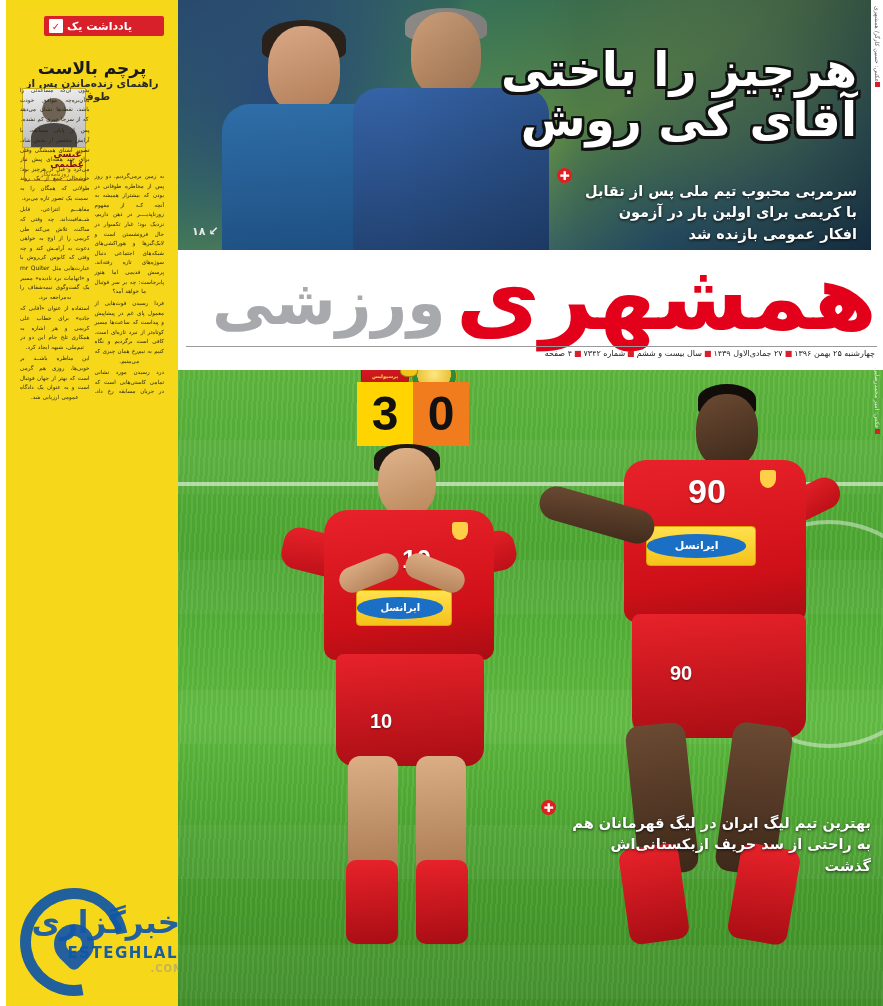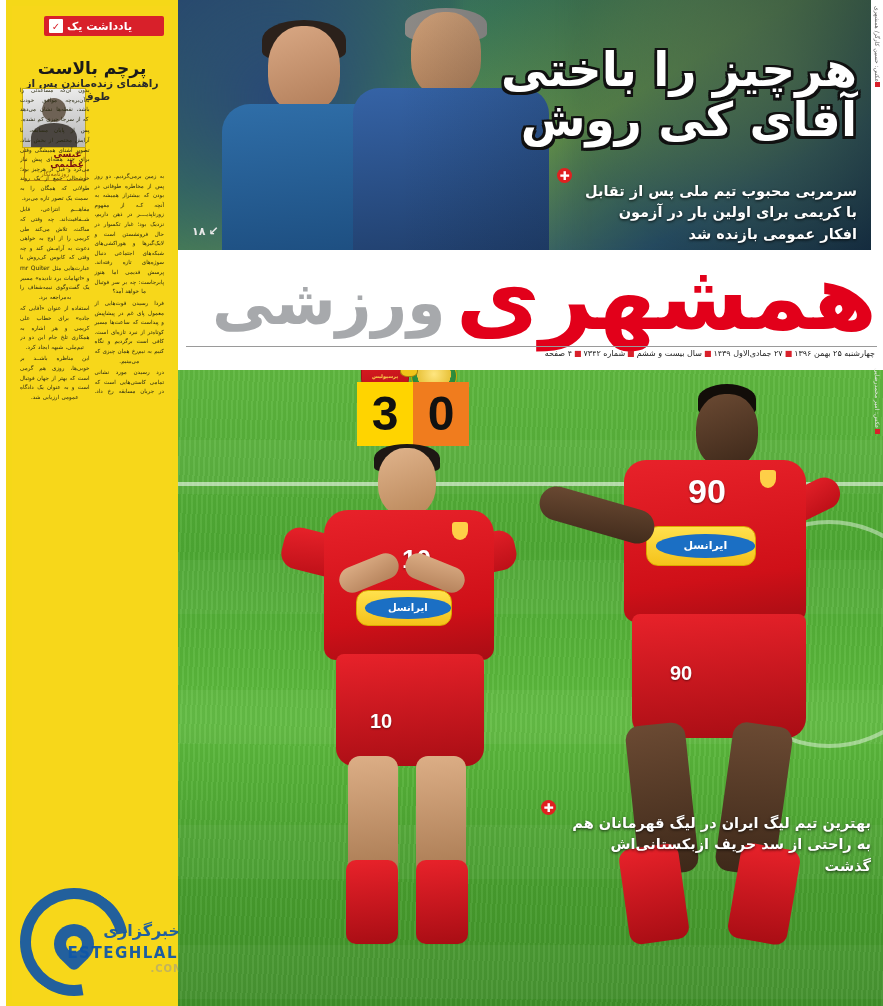--- a/index.html
+++ b/index.html
@@ -99,21 +99,21 @@
     background:rgba(16,86,168,.92);
     border-radius:50% 50% 50% 6px;
     transform:rotate(-45deg);
   }
   .wm-pin::after{
     content:"";position:absolute;left:12px;top:12px;width:16px;height:16px;
     background:#f7d71a;border-radius:50%;
   }
   .wm-word{
     position:absolute;right:6px;bottom:58px;
-    font-size:16px;font-weight:bold;color:rgba(16,86,168,.92);
+    font-size:31px;font-weight:bold;color:rgba(16,86,168,.92);
     letter-spacing:-1px;
   }
   .wm-latin{
     position:absolute;right:8px;bottom:36px;direction:ltr;
     font-size:15px;font-weight:bold;color:rgba(16,86,168,.95);
     letter-spacing:1.5px;
   }
   .wm-com{
     position:absolute;right:2px;bottom:24px;direction:ltr;
     font-size:10px;font-weight:bold;color:rgba(150,150,150,.55);
@@ -324,24 +324,24 @@
     position:absolute;color:#fff;font-weight:bold;direction:ltr;
     font-family:"Liberation Sans",sans-serif;
     text-shadow:0 1px 2px rgba(0,0,0,.45);
   }
   .jn-left{left:128px;top:96px;font-size:26px;}
   .jn-right{left:160px;top:78px;font-size:34px;}
   .jn-shorts-l{left:96px;top:262px;font-size:20px;}
   .jn-shorts-r{left:142px;top:268px;font-size:20px;}
 
   .sponsor{
-    position:absolute;border-radius:12px;
+    position:absolute;border-radius:4px;
     background:linear-gradient(180deg,#ffe14d 0%,#f5c21a 100%);
     border:1px solid #d9a800;
-    display:flex;align-items:center;justify-content:flex-start;
+    display:flex;align-items:center;justify-content:flex-end;
   }
   .sponsor .oval{
     background:#1b6fc4;border-radius:50%;color:#fff;font-weight:bold;
     display:flex;align-items:center;justify-content:center;
     width:92%;height:62%;font-size:11px;letter-spacing:-.5px;
   }
   .sp-left{left:82px;top:142px;width:94px;height:34px;}
   .sp-right{left:118px;top:132px;width:108px;height:38px;}
   .sp-left .oval{font-size:10px;}
 

